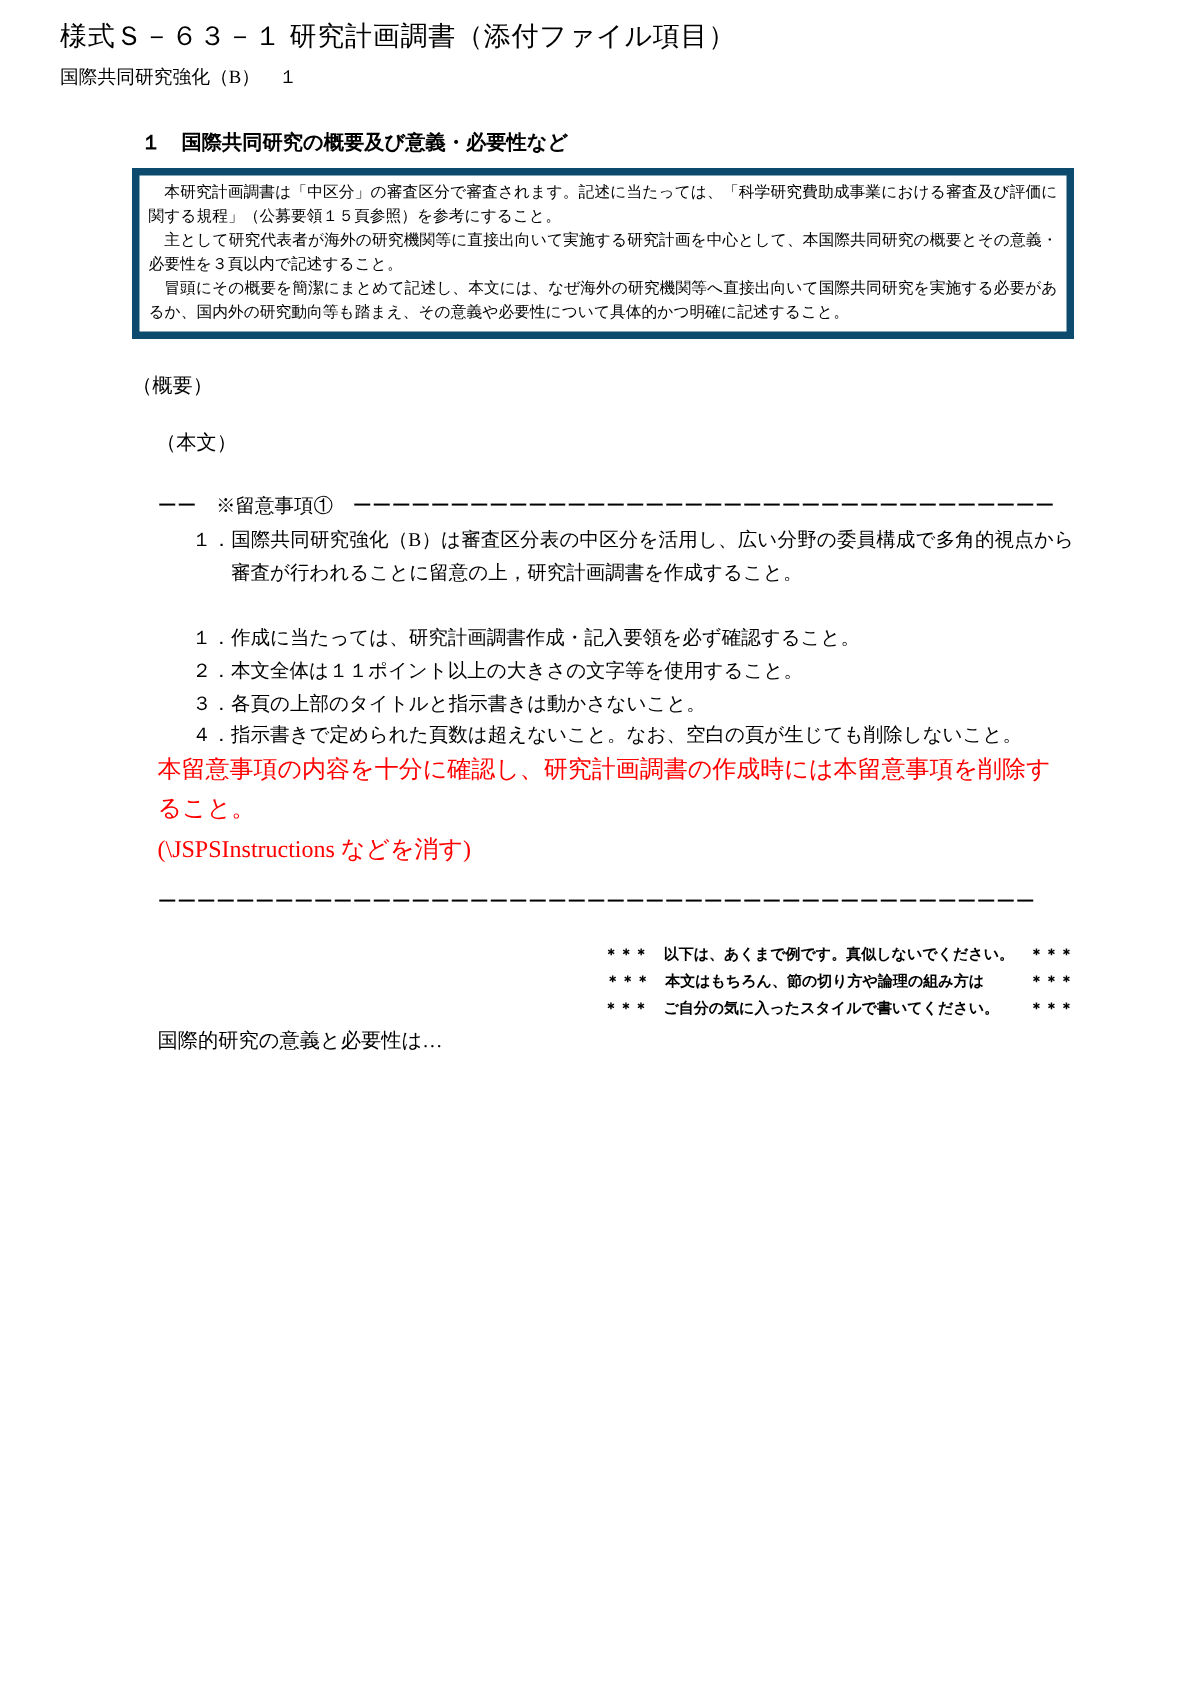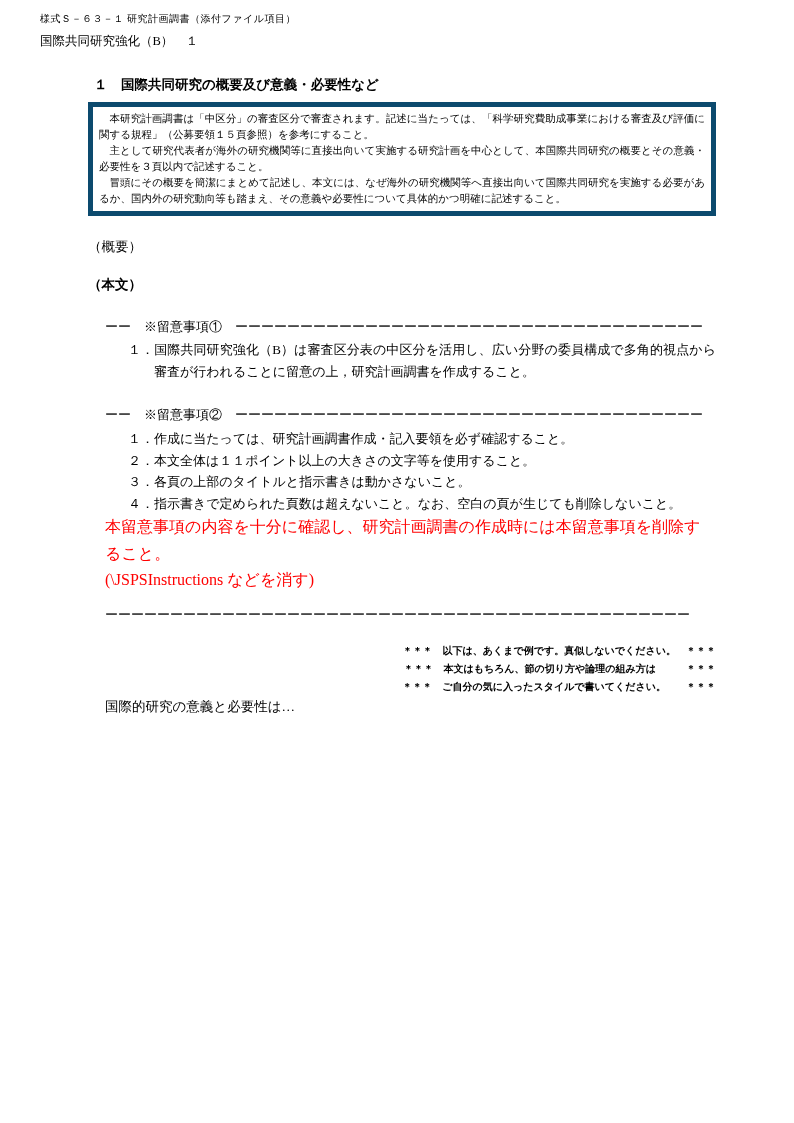--- a/index.html
+++ b/index.html
@@ -8,21 +8,21 @@
     width: 794px;
     height: 1123px;
     box-sizing: border-box;
     padding: 12px 62px 0 40px;
     background: #ffffff;
     color: #000000;
     font-family: "Liberation Serif", "DejaVu Serif", serif;
     overflow: hidden;
   }
   .doc-header-left {
-    font-size: 10px;
+    font-size: 18px;
     letter-spacing: 0.5px;
     white-space: pre-wrap;
   }
   .doc-header-right {
     text-align: left;
     font-size: 12.5px;
     margin-top: 7px;
     margin-right: 24px;
     white-space: pre-wrap;
   }
@@ -53,23 +53,22 @@
     margin: 22px 0 4px 0;
     font-size: 13.5px;
   }
   .overview-text {
     margin: 0;
     font-size: 13.5px;
     line-height: 1.62;
     text-align: justify;
   }
   .body-label {
-    margin: 20px 0 0 0;
+    margin: 20px 0 0 16px;
     font-size: 13.5px;
-    font-weight: bold;
   }
   .note {
     margin-top: 22px;
     font-size: 13px;
     line-height: 1.66;
     font-family: Liberation Serif, serif;
   }
   .note-header {
     margin: 0 0 2px 17px;
     white-space: pre-wrap;
@@ -133,21 +132,20 @@
 
 
     <p class="body-label">（本文）</p>
 
     <div class="note">
       <p class="note-header">ーー　※留意事項①　ーーーーーーーーーーーーーーーーーーーーーーーーーーーーーーーーーーーー</p>
       <p class="note-item">１．国際共同研究強化（B）は審査区分表の中区分を活用し、広い分野の委員構成で多角的視点から審査が行われることに留意の上，研究計画調書を作成すること。</p>
     </div>
 
     <div class="note">
-      <p class="note-header">ーー　※留意事項②　ーーーーーーーーーーーーーーーーーーーーーーーーーーーーーーーーーーーー</p>
       <p class="note-item">１．作成に当たっては、研究計画調書作成・記入要領を必ず確認すること。</p>
       <p class="note-item">２．本文全体は１１ポイント以上の大きさの文字等を使用すること。</p>
       <p class="note-item">３．各頁の上部のタイトルと指示書きは動かさないこと。</p>
       <p class="note-item">４．指示書きで定められた頁数は超えないこと。なお、空白の頁が生じても削除しないこと。</p>
       <p class="warning-line">本留意事項の内容を十分に確認し、研究計画調書の作成時には本留意事項を削除すること。</p>
       <p class="warning-line">(\JSPSInstructions などを消す)</p>
     </div>
 
     <p class="separator-line">ーーーーーーーーーーーーーーーーーーーーーーーーーーーーーーーーーーーーーーーーーーーーー</p>
 

